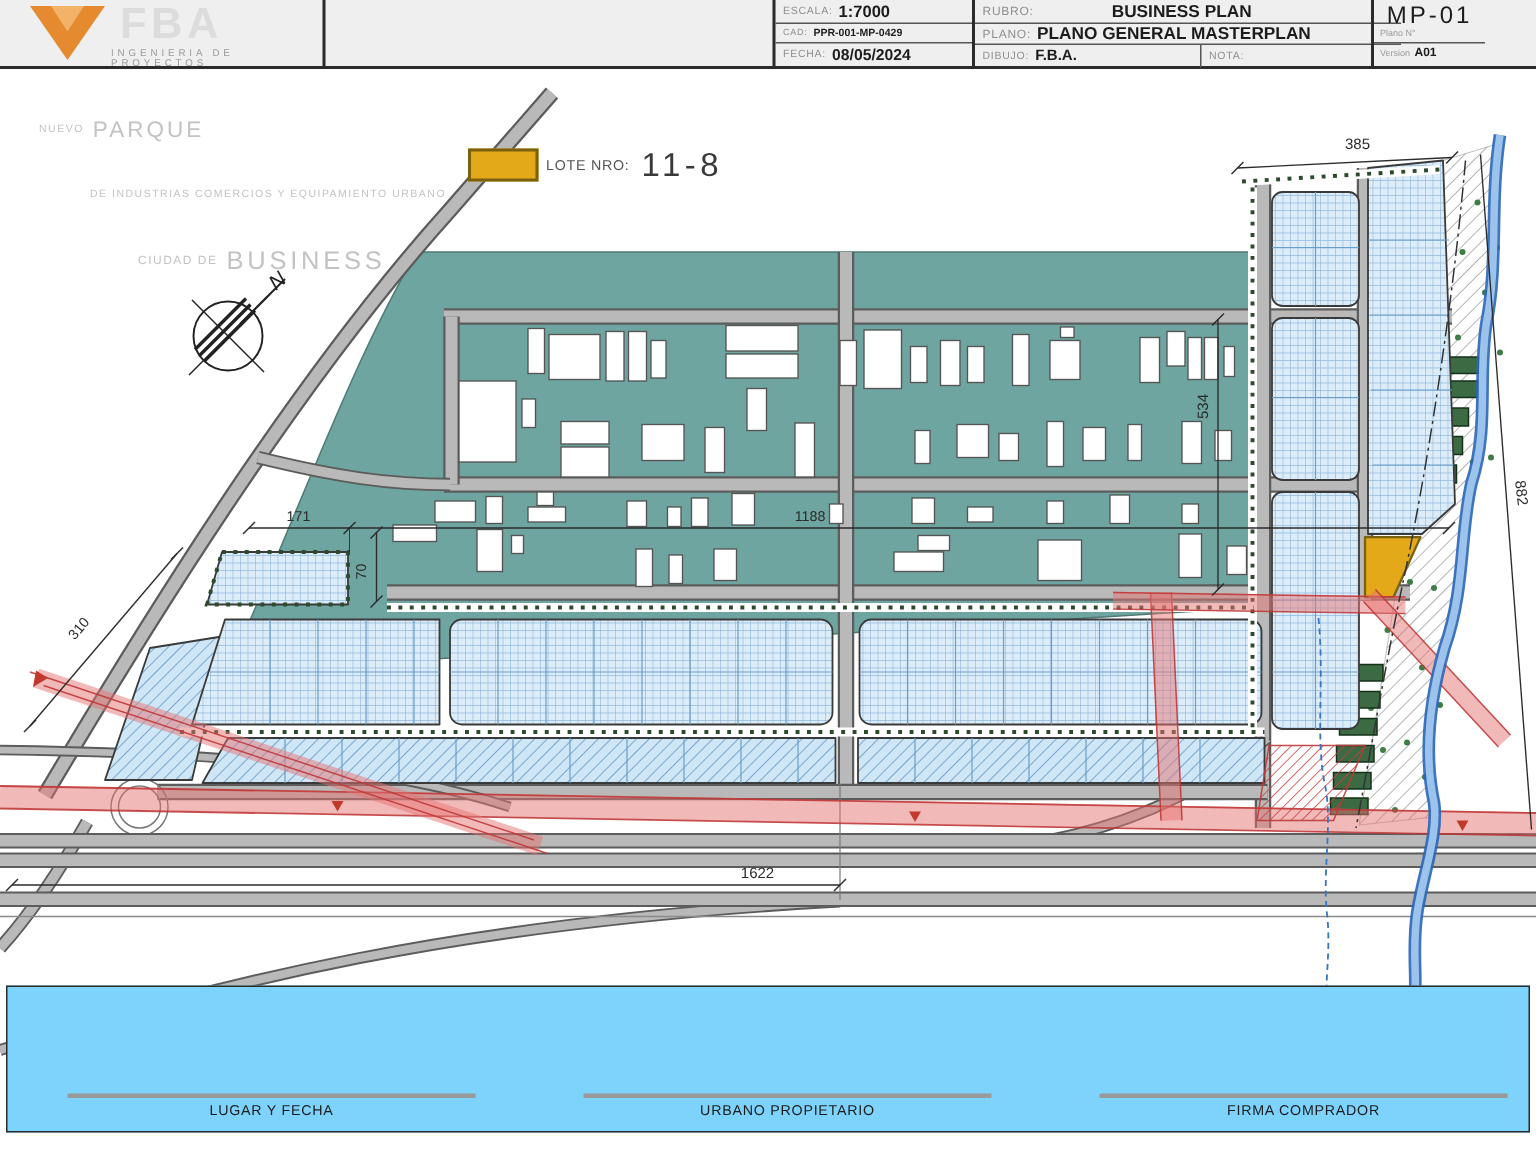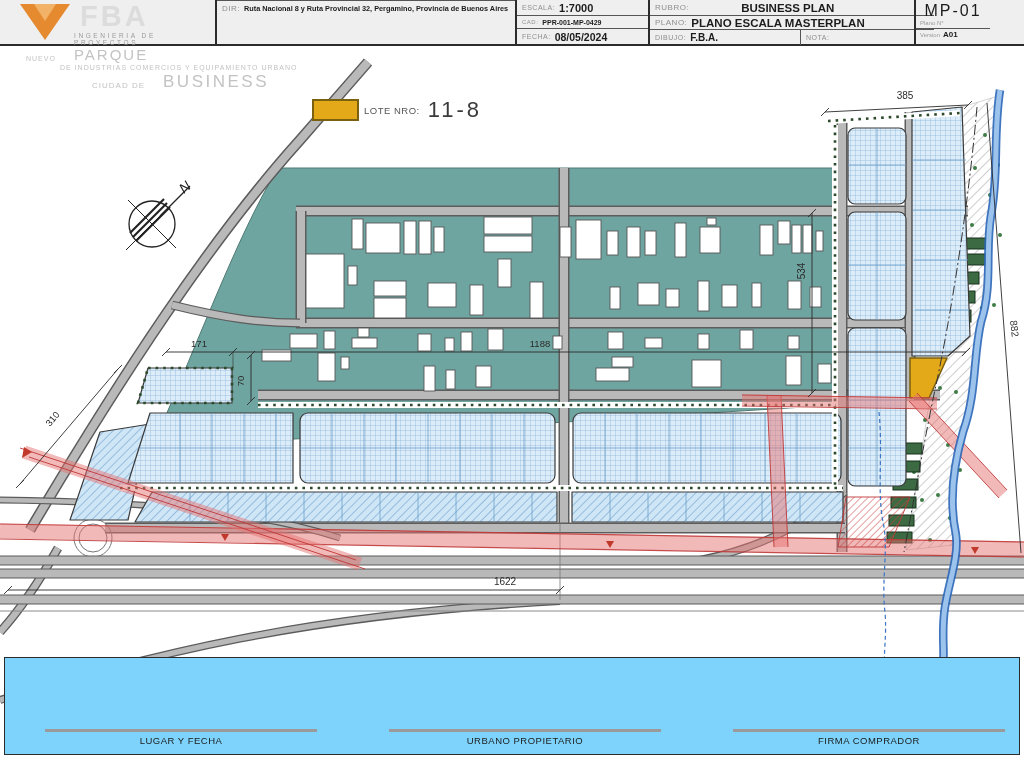--- a/index.html
+++ b/index.html
@@ -16,21 +16,21 @@
     border-left:25px solid transparent;border-right:25px solid transparent;border-top:36px solid #e58a2e;}
   .logo-tri2{position:absolute;left:34px;top:4px;width:0;height:0;
     border-left:11px solid transparent;border-right:11px solid transparent;border-top:17px solid #f2b268;}
   .logo-ghost{position:absolute;left:80px;top:0;font-size:29px;font-weight:bold;color:#dcdcdc;letter-spacing:3px;}
   .logo-tag{position:absolute;left:74px;top:32px;font-size:6.5px;color:#9a9a9a;letter-spacing:2.6px;}
   
   #watermark{position:absolute;top:47px;left:26px;color:#c3c3c3;z-index:4;line-height:1;}
   #watermark .w-sm{font-size:7px;letter-spacing:1px;}
   #watermark .w-lg{font-size:15px;letter-spacing:2px;}
   #watermark .w-xl{font-size:17px;letter-spacing:2.5px;}
-  #watermark .row{display:flex;align-items:flex-end;gap:18px;margin-bottom:2px;}
+  #watermark .row{display:flex;align-items:center;gap:6px;margin-bottom:2px;margin-top:32px;}
   
   #legend{position:absolute;top:97px;left:312px;display:flex;align-items:center;z-index:4;}
   #legend .swatch{width:47px;height:22px;border:2px solid #7a6110;box-sizing:border-box;}
   #legend .lab{font-size:9.5px;color:#555;margin-left:5px;letter-spacing:.5px;}
   #legend .val{font-size:22px;color:#3a3a3a;margin-left:8px;letter-spacing:3px;}
   
   #sigbox{position:absolute;left:4px;top:657px;width:1016px;height:98px;border:1.6px solid #2b2b2b;
     box-sizing:border-box;background:#7dd3fc;z-index:5;}
   .sig{position:absolute;bottom:8px;width:272px;text-align:center;}
   .sig .line{height:3px;background:#9a9a9a;margin-bottom:3px;}
@@ -344,24 +344,20 @@
   <div id="titleblock">
 
     <div class="tb-cell" style="left:0;width:215px;border-left:none;">
       <div class="logo-tri"></div>
       <div class="logo-tri2"></div>
       <div class="logo-ghost">FBA</div>
       <div class="logo-tag">INGENIERIA DE PROYECTOS</div>
     </div>
 
     <div class="tb-cell" style="left:215px;width:300px;">
-      <div class="tb-row" style="height:16px;border-top:1px solid #555;">
-        <span class="tb-lab" style="font-size:8px;">DIR:</span>
-        <span class="tb-val" style="font-size:7.3px;">Ruta Nacional 8 y Ruta Provincial 32, Pergamino, Provincia de Buenos Aires</span>
-      </div>
     </div>
 
     <div class="tb-cell" style="left:515px;width:133px;">
       <div class="tb-row" style="height:15px;">
         <span class="tb-lab">ESCALA:</span>
         <span class="tb-val" style="font-size:11px;">1:7000</span>
       </div>
       <div class="tb-row" style="height:13px;border-top:1px solid #555;">
         <span class="tb-lab" style="font-size:6px;">CAD:</span>
         <span class="tb-val" style="font-size:7px;">PPR-001-MP-0429</span>
@@ -372,21 +368,21 @@
       </div>
     </div>
 
     <div class="tb-cell" style="left:648px;width:286px;">
       <div class="tb-row" style="height:15px;gap:48px;">
         <span class="tb-lab" style="font-size:8px;">RUBRO:</span>
         <span class="tb-val" style="font-size:11.5px;">BUSINESS PLAN</span>
       </div>
       <div class="tb-row" style="height:14px;border-top:1px solid #555;">
         <span class="tb-lab" style="font-size:8px;">PLANO:</span>
-        <span class="tb-val" style="font-size:11.5px;">PLANO ESCALA MASTERPLAN</span>
+        <span class="tb-val" style="font-size:11.5px;">PLANO GENERAL MASTERPLAN</span>
       </div>
       <div style="display:flex;height:15px;border-top:1px solid #555;">
         <div class="tb-row" style="width:150px;height:15px;">
           <span class="tb-lab">DIBUJO:</span>
           <span class="tb-val" style="font-size:10px;">F.B.A.</span>
         </div>
         <div class="tb-row" style="flex:1;height:15px;border-left:1px solid #555;">
           <span class="tb-lab">NOTA:</span>
           <span class="tb-val" style="font-size:8px;"></span>
         </div>

